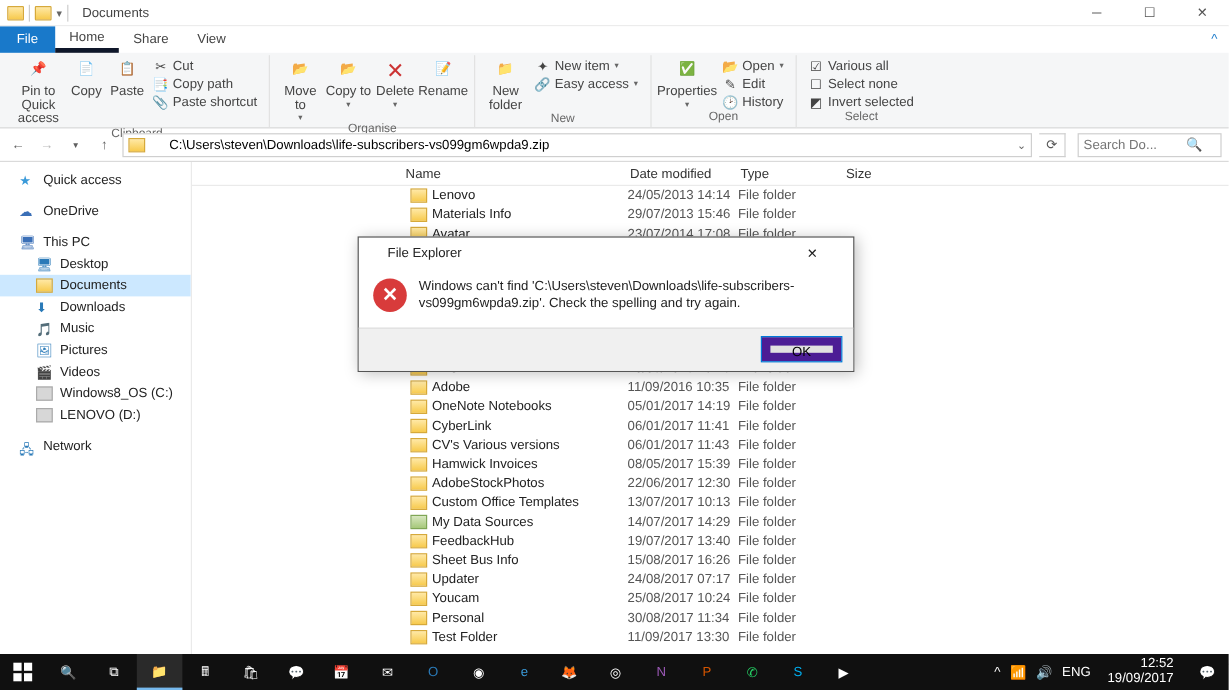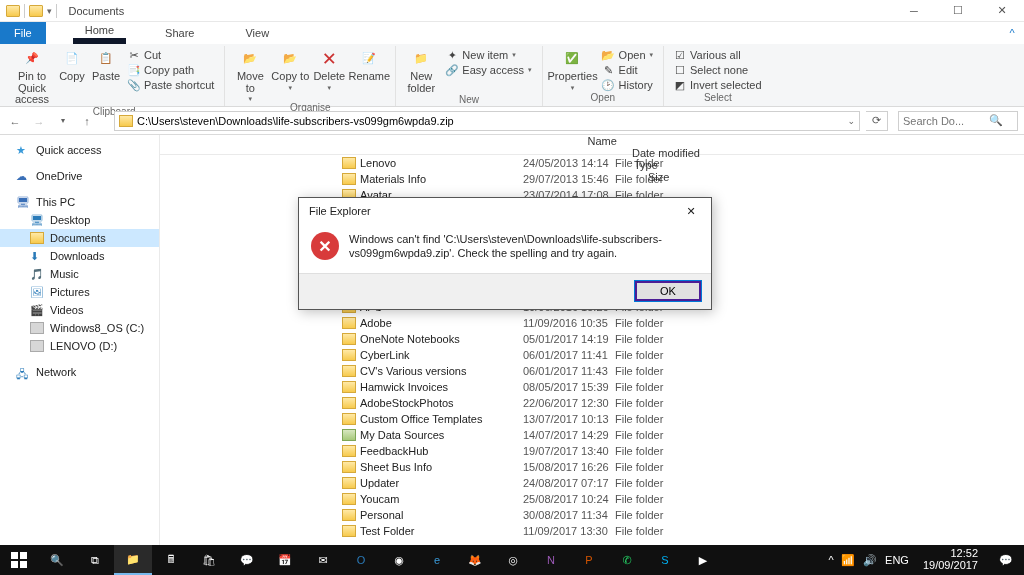--- a/index.html
+++ b/index.html
@@ -8,42 +8,42 @@
 
 .titlebar { height: 22px; background: #fff; display: flex; align-items: center; border-bottom: 1px solid #e8e8e8; }
 .titlebar .icons { display: flex; align-items: center; gap: 4px; padding: 0 6px; }
 .titlebar .folder-ico { width: 14px; height: 12px; background: linear-gradient(#ffe9a6,#f7ca4d); border: 1px solid #d6a93a; border-radius: 1px; }
 .titlebar .vr { width: 1px; height: 14px; background: #ccc; }
 .titlebar .title { padding-left: 6px; color: #444; }
 .titlebar .winbtns { margin-left: auto; display: flex; }
 .titlebar .winbtn { width: 44px; height: 22px; display: flex; align-items: center; justify-content: center; color: #555; }
 
 
-.menutabs { height: 22px; display: flex; align-items: stretch; background: #fff; gap: 27px; }
+.menutabs { height: 22px; display: flex; align-items: stretch; background: #fff; }
 .menutabs .file { background: #1979ca; color: #fff; padding: 0 14px; display: flex; align-items: center; }
 .menutabs .tab { padding: 0 12px; display: flex; align-items: center; color: #444; }
-.menutabs .tab.active { border-bottom: 6px solid #0f172a; }
+.menutabs .tab.active { border-bottom: 4px solid #0f172a; }
 .menutabs .help { margin-left: auto; width: 24px; display:flex; align-items:center; justify-content:center; color:#1979ca;}
 
 
 .ribbon { height: 63px; background: #f5f6f7; border-bottom: 1px solid #dadada; display: flex; padding: 2px 4px 0 4px; }
 .group { display: flex; flex-direction: column; align-items: center; border-right: 1px solid #e2e2e2; padding: 0 6px; }
 .group-body { flex: 1; display: flex; align-items: flex-start; gap: 2px; }
 .group-label { font-size: 10px; color: #666; height: 14px; }
 .bigbtn { display: flex; flex-direction: column; align-items: center; width: 44px; padding-top: 2px; gap: 1px; color: #444; text-align: center; line-height: 1.05;}
 .bigbtn .ico { width: 22px; height: 22px; display:flex; align-items:center; justify-content:center;}
 .smallcol { display: flex; flex-direction: column; gap: 1px; padding-top: 2px; }
 .smallbtn { display: flex; align-items: center; gap: 4px; padding: 0 4px; height: 14px; color: #444; }
 .smallbtn .si { width: 12px; height: 12px; display:inline-flex; align-items:center; justify-content:center; }
 .chev { font-size: 7px; color: #666; }
 
 
 .navbar { height: 28px; border-bottom: 1px solid #dadada; display: flex; align-items: center; padding: 0 6px; gap: 6px; }
 .navbar .navbtn { width: 18px; height: 18px; display:flex; align-items:center; justify-content:center; color:#606060; }
-.addr { flex: 1; height: 20px; border: 1px solid #cfcfcf; background:#fff; display: flex; align-items: center; padding: 0 4px; gap:4px;margin-left:12px;}
+.addr { flex: 1; height: 20px; border: 1px solid #cfcfcf; background:#fff; display: flex; align-items: center; padding: 0 4px; gap:20px;}
 .addr .aicon { width:14px; height:12px; background: linear-gradient(#ffe9a6,#f7ca4d); border:1px solid #d6a93a; }
 .addr-input { border:none; outline:none; flex:1; font-size:11px; }
 .refresh { width: 22px; height: 20px; border:1px solid #cfcfcf; border-left:none; display:flex; align-items:center; justify-content:center; color:#555;}
 .search { width: 120px; height: 20px; border: 1px solid #cfcfcf; display:flex; align-items:center; padding:0 4px; margin-left:4px; color:#888;}
 .search input { border:none; outline:none; width: 86px; font-size: 11px; }
 
 
 .body { display: flex; height: 418px; }
 .tree { width: 160px; border-right: 1px solid #eaeaea; padding: 6px 0; overflow:hidden;}
 .tree-item { display:flex; align-items:center; gap:6px; padding: 2px 6px 2px 16px; color:#222; height:18px;}
@@ -70,27 +70,27 @@
 .row .tp { width: 88px; color:#555;}
 .row .sz { width: 60px; color:#555;}
 
 
 .status { height: 22px; border-top: 1px solid #dadada; display:flex; align-items:center; padding: 0 8px; color:#444; gap: 14px;}
 .status .viewbtns { margin-left:auto; display:flex; gap:2px;}
 .status .vb { width:20px; height:16px; border:1px solid #cfcfcf; display:flex; align-items:center; justify-content:center;}
 
 
 .dialog { position:absolute; left: 298px; top: 197px; width: 414px; background:#fff; border:1px solid #555; box-shadow: 2px 2px 12px rgba(0,0,0,0.25); }
-.dlg-title { height: 26px; display:flex; align-items:center; padding: 0 10px; color:#222;justify-content:flex-end; }
+.dlg-title { height: 26px; display:flex; align-items:center; padding: 0 24px; color:#222;justify-content:flex-end; }
 .dlg-title .x { margin-left:auto; width:20px; height:20px; display:flex; align-items:center; justify-content:center; color:#222;}
 .dlg-body { display:flex; padding: 8px 12px 12px 12px; gap: 10px; }
 .dlg-ico { width:28px; height:28px; border-radius:50%; background:#d83b3b; display:flex; align-items:center; justify-content:center; color:#fff; font-weight:bold; font-size:16px; flex-shrink:0;}
 .dlg-msg { color:#222; line-height: 1.3; }
 .dlg-foot { background:#f0f0f0; height: 36px; display:flex; align-items:center; justify-content:flex-end; padding: 0 10px; border-top:1px solid #dfdfdf;}
-.dlg-foot button { width: 66px; height: 20px; background:#e1e1e1; border:2px solid #4c1d95; outline: 1px solid #0078d7; font-size:11px;}
+.dlg-foot button { width: 66px; height: 20px; background:#e1e1e1; border:7px solid #4c1d95; outline: 1px solid #0078d7; font-size:11px;}
 
 
 .taskbar { position:absolute; bottom:0; left:0; right:0; height:30px; background:#101010; display:flex; align-items:center; }
 .taskbar .tb { width:38px; height:30px; display:flex; align-items:center; justify-content:center; color:#fff; }
 .taskbar .tb.active { background: #2a2a2a; border-bottom: 2px solid #76b9ed; }
 .taskbar .tray { margin-left:auto; display:flex; align-items:center; color:#fff; gap:8px; padding: 0 4px;}
 .taskbar .clock { text-align:right; line-height:1.05; font-size:10px; padding: 0 6px;}
 .taskbar .notif { width: 28px; height:30px; display:flex; align-items:center; justify-content:center;}
 
 svg { display:block; }
@@ -315,21 +315,21 @@
         <span>LENOVO (D:)</span>
       </div>
     <div class="spacer"></div>
     <div class="tree-item">
         <span class="ti" style="color:#2a7ab8;">🖧</span>
         <span>Network</span>
       </div>
   </div>
 
   <div class="listview">
-    <div class="cols" style="padding-left:172px;flex-direction:column;">
+    <div class="cols" style="padding-left:172px;">
       <div class="col-name">Name</div>
       <div class="col-date">Date modified</div>
       <div class="col-type">Type</div>
       <div class="col-size">Size</div>
     </div>
     <div class="rows" id="rows" style="padding-left:172px;">
         <div class="row">
           <span class="ic "></span>
   <span class="nm">Lenovo</span>
   <span class="dt">24/05/2013 14:14</span>

